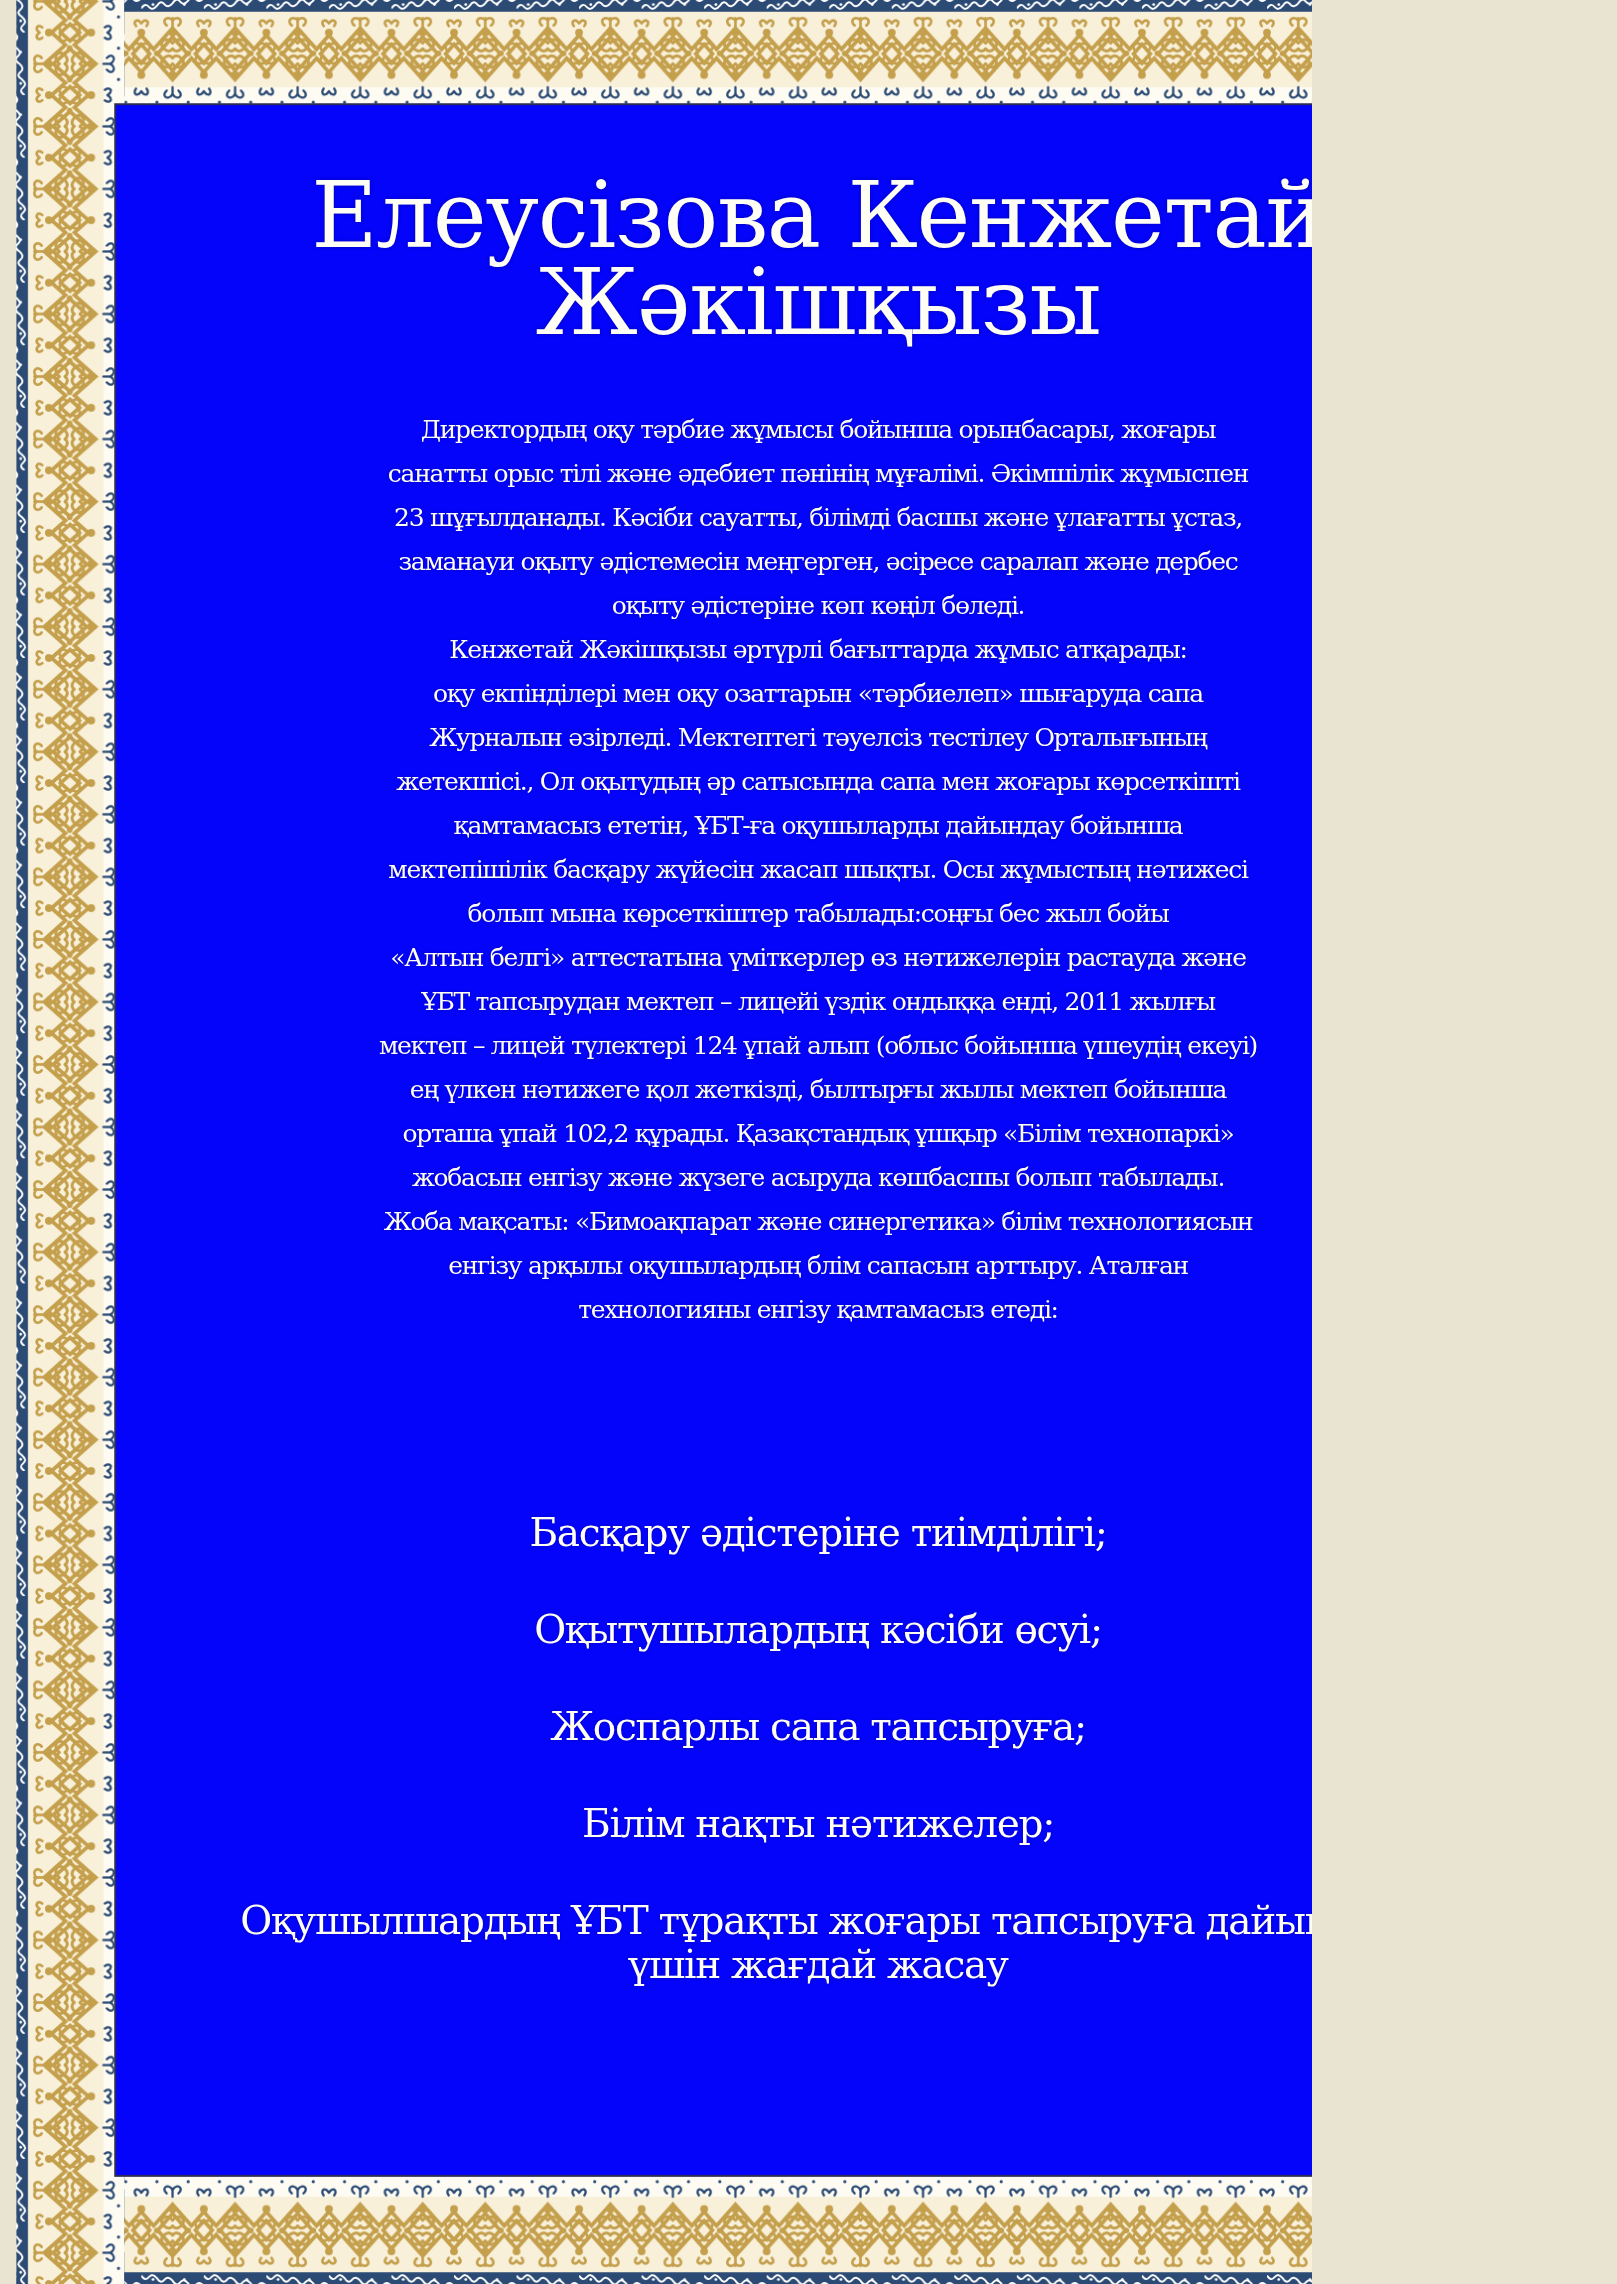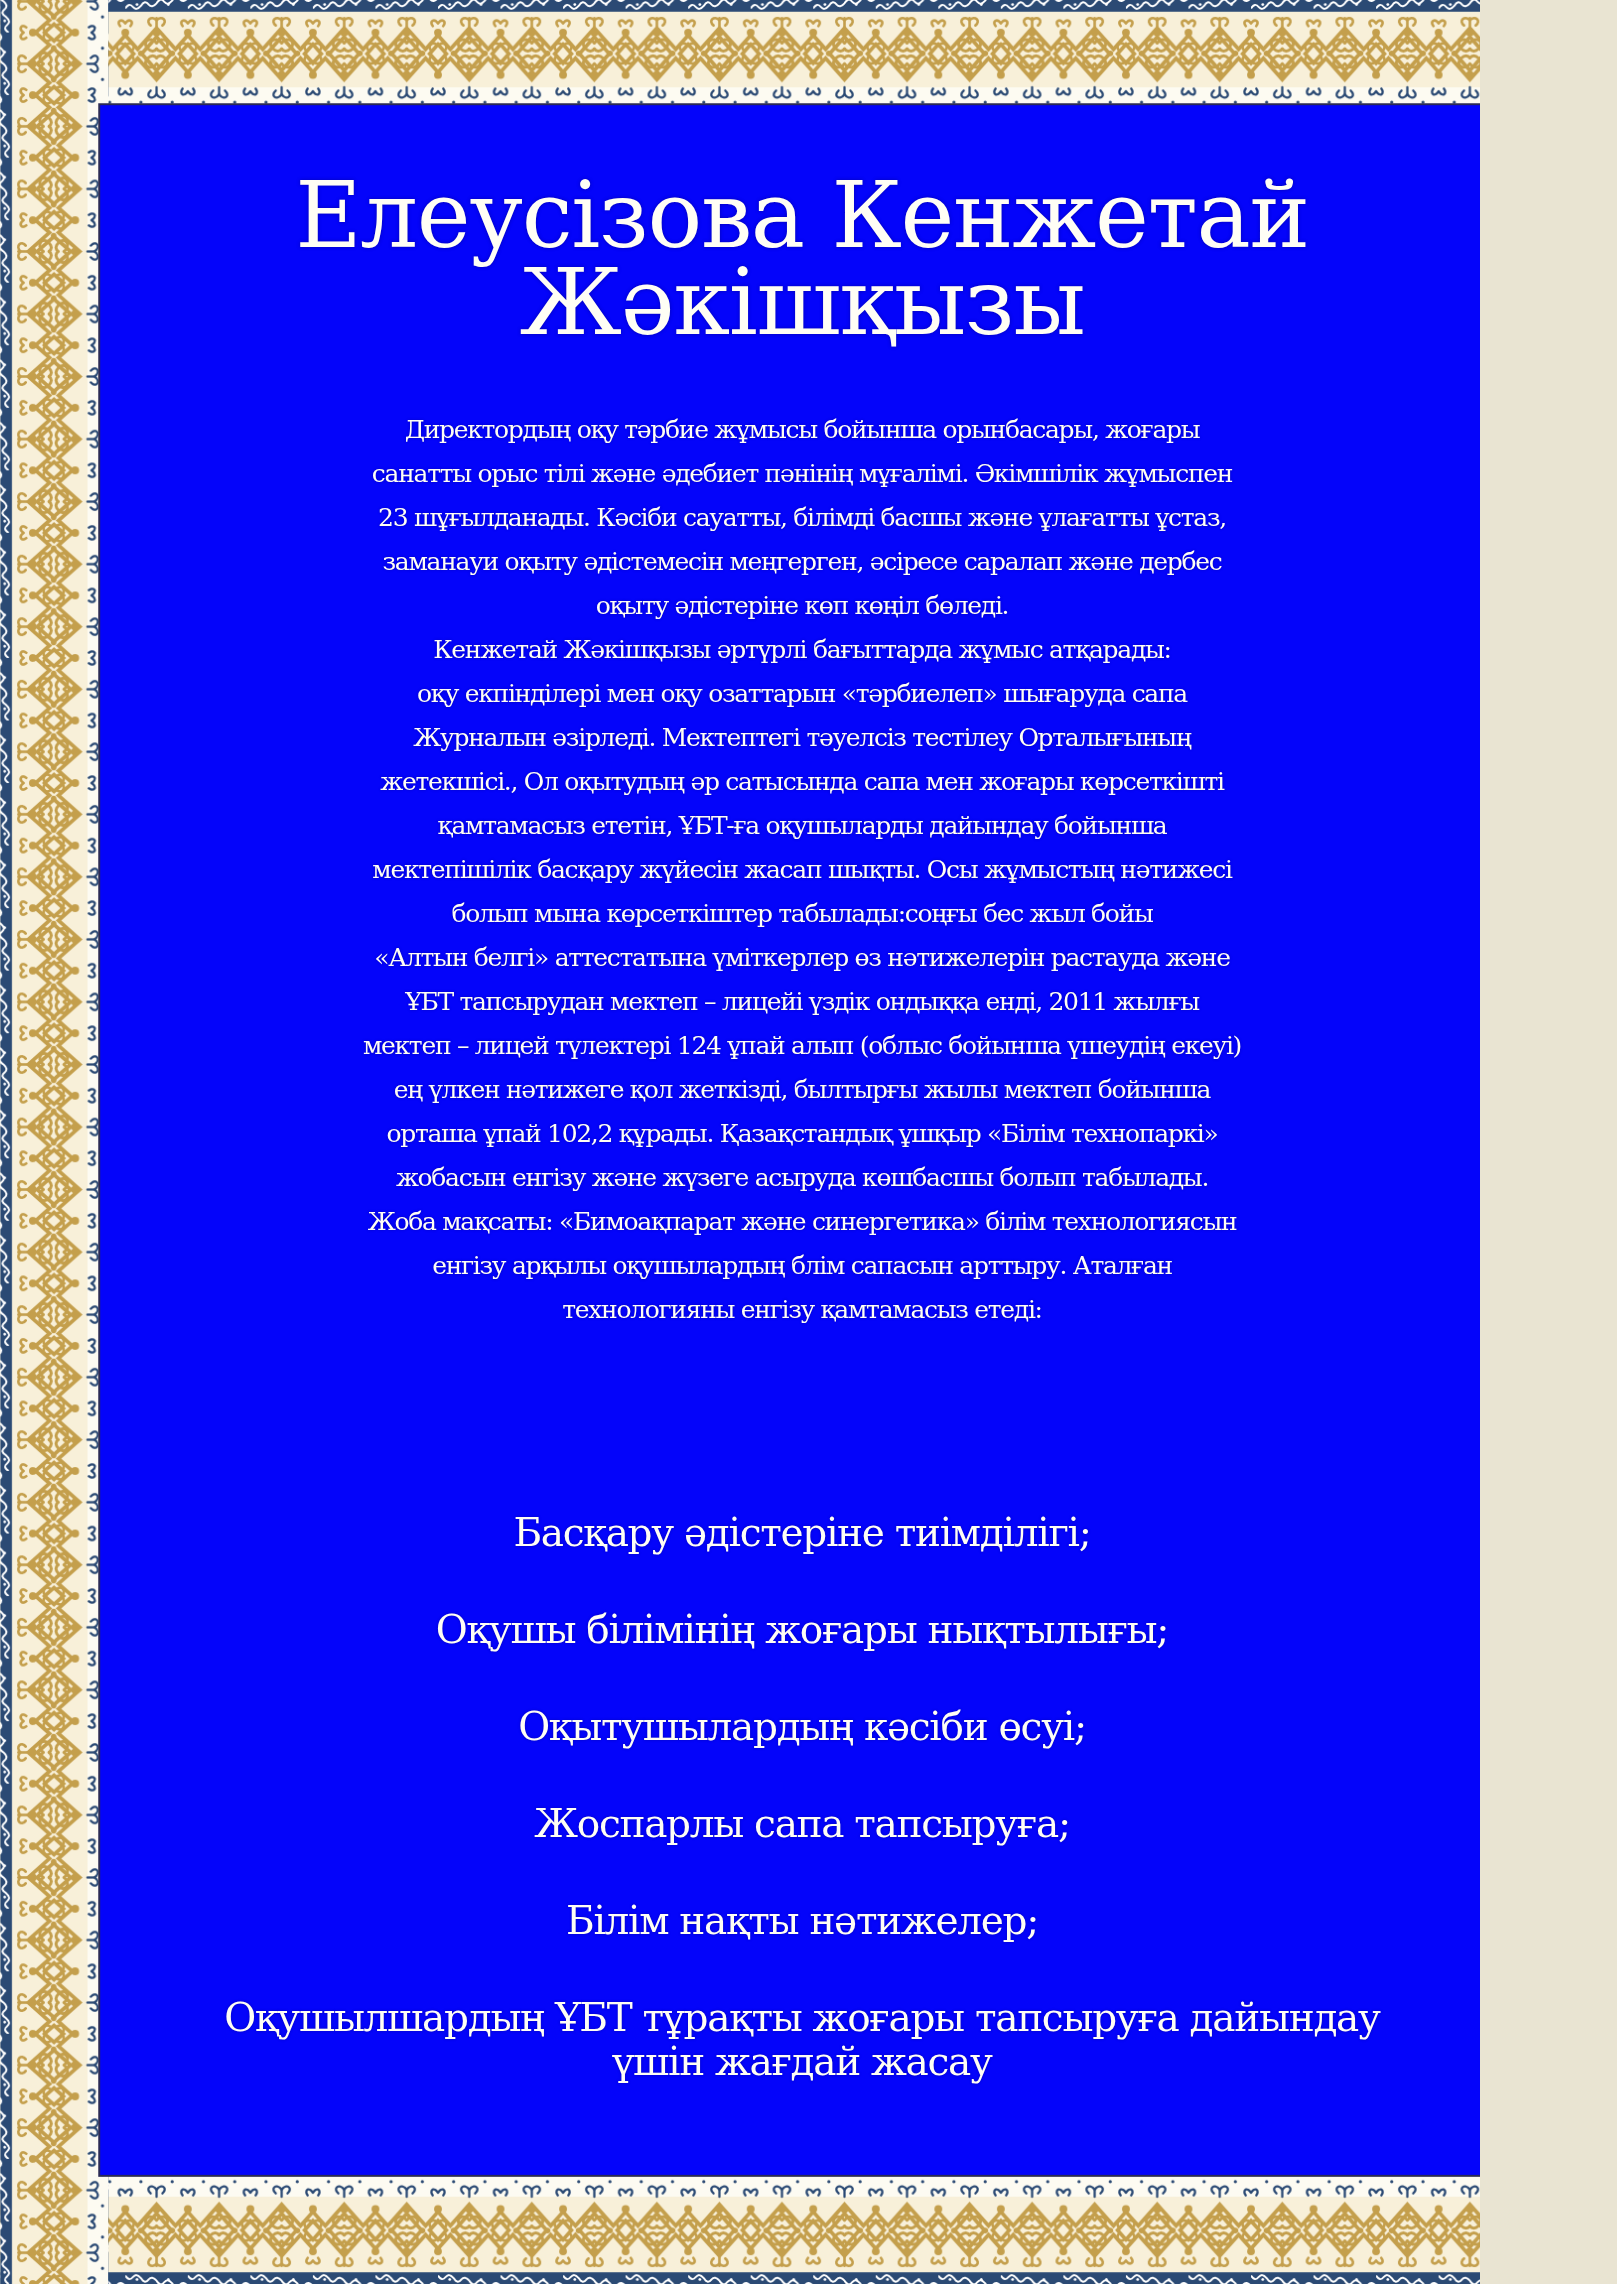--- a/index.html
+++ b/index.html
@@ -1,21 +1,22 @@
 <!DOCTYPE html>
 <html style="font-size:10.4px"><head>
 <meta charset="utf-8">
 <style>
   html, body { margin: 0; padding: 0; background: #e9e4d2; }
   .page {
     position: relative;
-    width: 1480px;
+    width: 1296px;
     height: 2284px;
     overflow: hidden;
     font-family: "DejaVu Serif", "Liberation Serif", serif;
+    margin-left: 16px;
   }
   .border-svg {
     position: absolute;
     left: 0; top: 0;
     width: 1618px;
     height: 2284px;
     display: block;
   }
   .panel-content {
     position: absolute;
@@ -166,21 +167,20 @@
 мектеп – лицей түлектері  124 ұпай алып (облыс бойынша үшеудің екеуі)
 ең үлкен нәтижеге қол жеткізді, былтырғы жылы мектеп бойынша
 орташа ұпай 102,2 құрады.  Қазақстандық   ұшқыр «Білім технопаркі»
 жобасын енгізу және жүзеге асыруда көшбасшы болып табылады.
 Жоба мақсаты: «Бимоақпарат және синергетика» білім технологиясын
 енгізу арқылы оқушылардың блім сапасын арттыру. Аталған
 технологияны енгізу қамтамасыз етеді:</div>
 
     <div class="goals-list">
       <div class="goal-item">Басқару әдістеріне тиімділігі;</div>
-      <div class="goal-item">Оқушы білімінің жоғары нықтылығы;</div>
       <div class="goal-item">Оқытушылардың кәсіби өсуі;</div>
       <div class="goal-item">Жоспарлы сапа тапсыруға;</div>
       <div class="goal-item">Білім нақты нәтижелер;</div>
       <div class="goal-item">Оқушылшардың ҰБТ тұрақты жоғары тапсыруға дайындау
 үшін жағдай жасау</div>
     </div>
   </div>
 
 </div>
 

